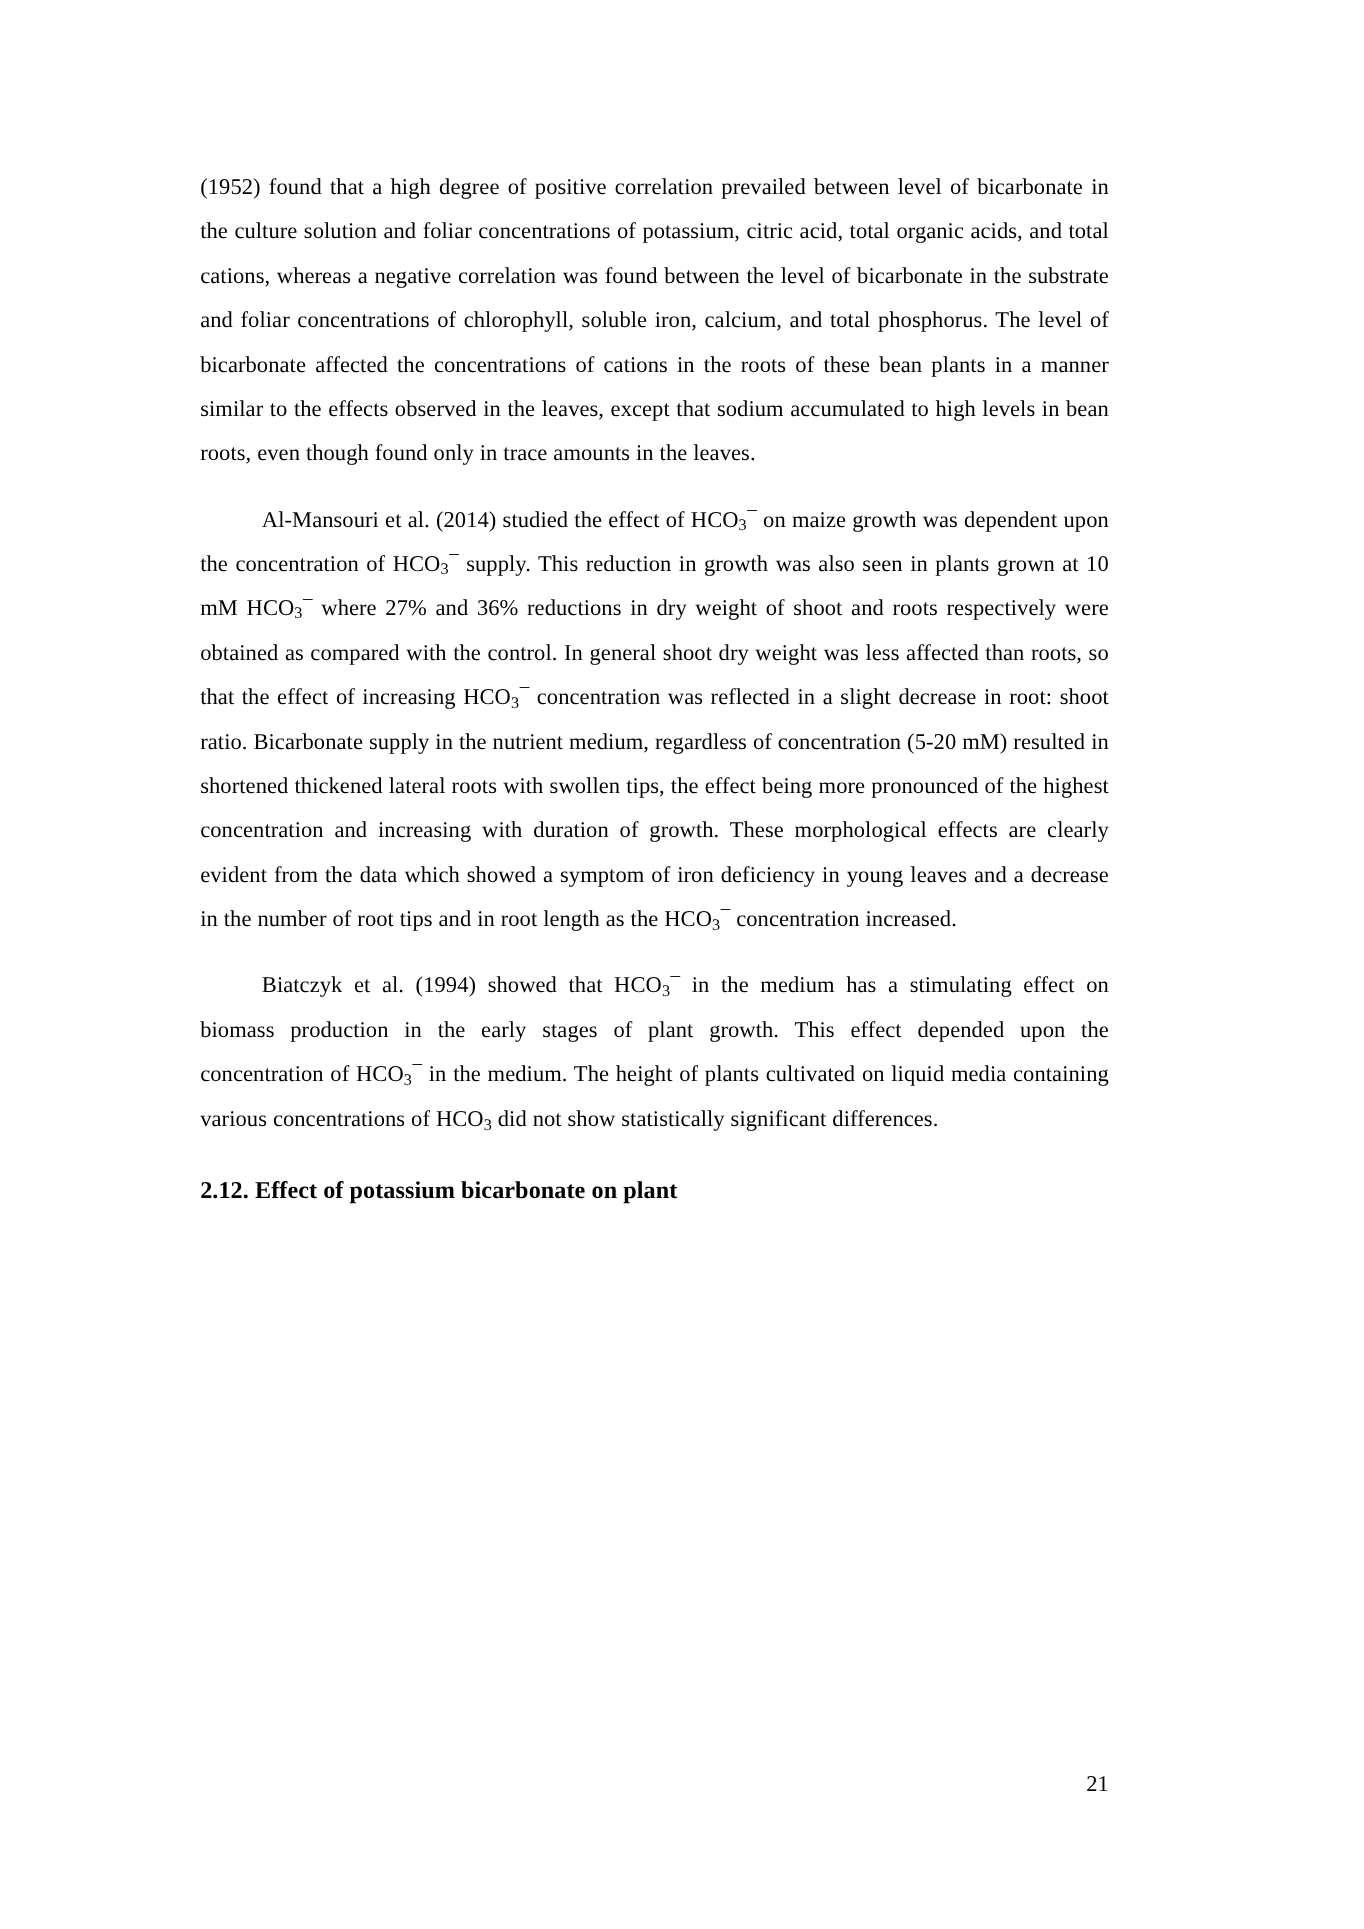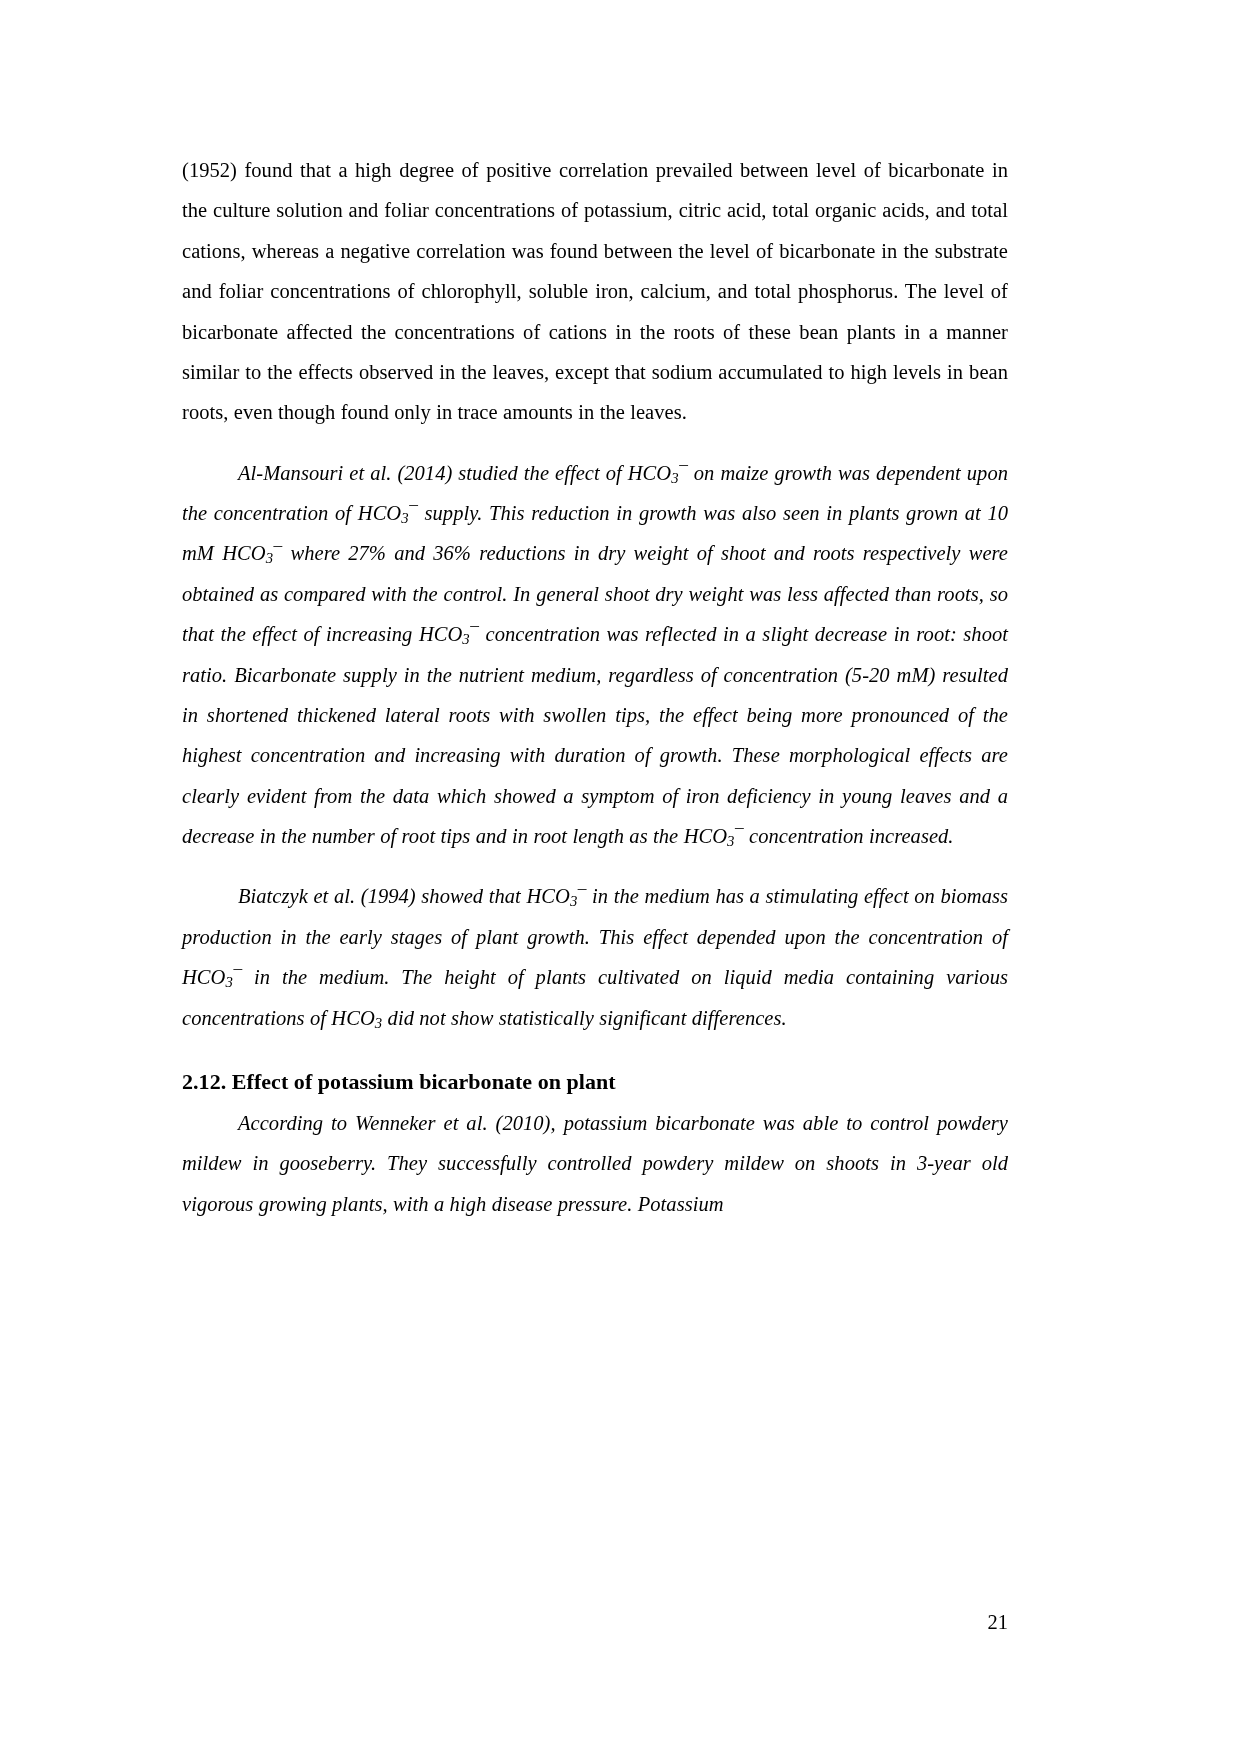--- a/index.html
+++ b/index.html
@@ -29,21 +29,20 @@
     line-height: 1.97;
     text-align: justify;
     text-justify: inter-word;
     margin: 0 0 2px 0;
     letter-spacing: 0.05px;
     word-spacing: 0.2px;
     hyphens: none;
   }
   .body-text.indented {
     text-indent: 56px;
-    font-style: italic;
   }
   .gap-before {
     margin-top: 20px;
   }
   .section-heading {
     font-size: 22px;
     font-weight: bold;
     line-height: 1.6;
     text-align: left;
     margin: 26px 0 4px 0;
@@ -82,19 +81,18 @@
   <div>
 
     <p class="body-text">(1952) found that a high degree of positive correlation prevailed between level of bicarbonate in the culture solution and foliar concentrations of potassium, citric acid, total organic acids, and total cations, whereas a negative correlation was found between the level of bicarbonate in the substrate and foliar concentrations of chlorophyll, soluble iron, calcium, and total phosphorus. The level of bicarbonate affected the concentrations of cations in the roots of these bean plants in a manner similar to the effects observed in the leaves, except that sodium accumulated to high levels in bean roots, even though found only in trace amounts in the leaves.</p>
 
     <p class="body-text indented gap-before">Al-Mansouri et al. (2014) studied the effect of <span class="formula">HCO<sub>3</sub><sup class="charge">–</sup></span> on maize growth was dependent upon the concentration of <span class="formula">HCO<sub>3</sub><sup class="charge">–</sup></span> supply. This reduction in growth was also seen in plants grown at 10 mM <span class="formula">HCO<sub>3</sub><sup class="charge">–</sup></span> where 27% and 36% reductions in dry weight of shoot and roots respectively were obtained as compared with the control. In general shoot dry weight was less affected than roots, so that the effect of increasing <span class="formula">HCO<sub>3</sub><sup class="charge">–</sup></span> concentration was reflected in a slight decrease in root: shoot ratio. Bicarbonate supply in the nutrient medium, regardless of concentration (5-20 mM) resulted in shortened thickened lateral roots with swollen tips, the effect being more pronounced of the highest concentration and increasing with duration of growth. These morphological effects are clearly evident from the data which showed a symptom of iron deficiency in young leaves and a decrease in the number of root tips and in root length as the <span class="formula">HCO<sub>3</sub><sup class="charge">–</sup></span> concentration increased.</p>
 
     <p class="body-text indented gap-before">Biatczyk et al. (1994) showed that <span class="formula">HCO<sub>3</sub><sup class="charge">–</sup></span> in the medium has a stimulating effect on biomass production in the early stages of plant growth. This effect depended upon the concentration of <span class="formula">HCO<sub>3</sub><sup class="charge">–</sup></span> in the medium. The height of plants cultivated on liquid media containing various concentrations of <span class="formula">HCO<sub>3</sub></span> did not show statistically significant differences.</p>
 
     <h2 class="section-heading">2.12. Effect of potassium bicarbonate on plant</h2>
 
-    <p class="body-text indented">According to Wenneker et al. (2010), potassium bicarbonate was able to control powdery mildew in gooseberry. They successfully controlled powdery mildew on shoots in 3-year old vigorous growing plants, with a high disease pressure. Potassium</p>
 
   </div>
 
   <div class="page-number">21</div>
 
 </div>
 
 </body></html>

